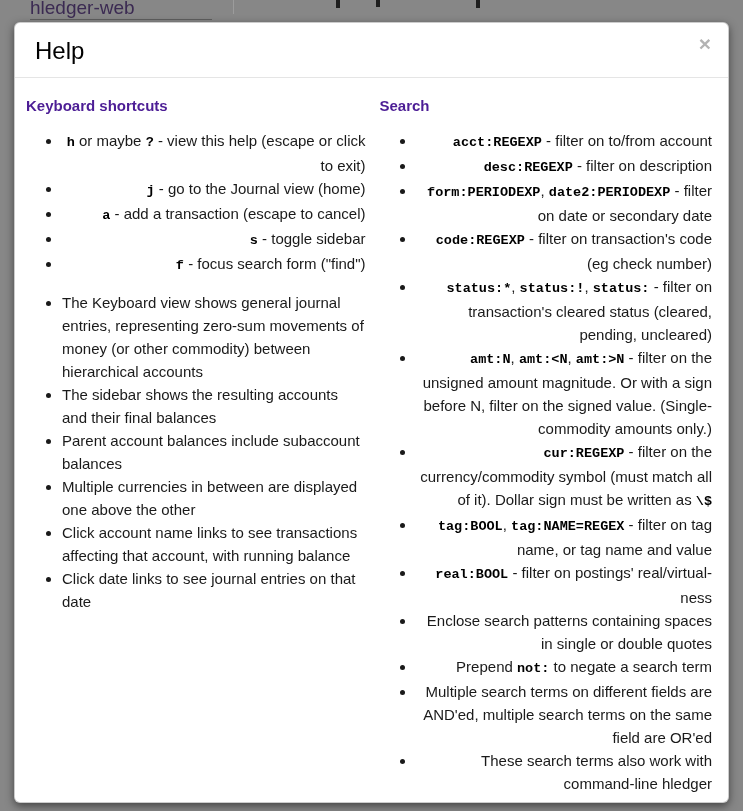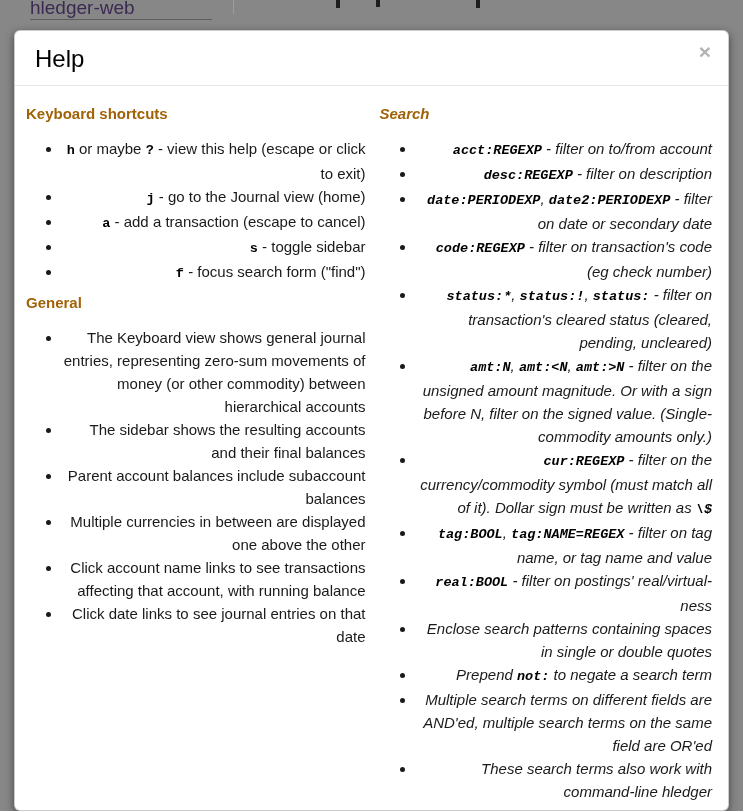--- a/index.html
+++ b/index.html
@@ -33,21 +33,21 @@
   }
   .heading-fragment {
     position: absolute; top: 0; width: 4px; height: 8px; background: #1e1e1e;
   }
   .hf1 { left: 336px; }
   .hf2 { left: 376px; height: 7px; }
   .hf3 { left: 476px; }
 
   
   .modal {
-    position: absolute; left: 14px; top: 30px;
+    position: absolute; left: 14px; top: 22px;
     width: 715px; height: 781px;
     background: #ffffff;
     border: 1px solid rgba(0,0,0,0.2);
     border-radius: 6px;
     box-shadow: 0 3px 9px rgba(0,0,0,0.5);
     overflow: hidden;
   }
   .modal-header {
     padding: 13px 15px 13px 20px;
     border-bottom: 1px solid #e5e5e5;
@@ -66,24 +66,24 @@
     color: #b3b3b3;
     cursor: pointer;
     font-family: "Liberation Sans", sans-serif;
   }
   .modal-body {
     padding: 19px 10px 10px 10px;
     display: flex;
   }
   .col { width: 50%; padding: 0 6px 0 1px; }
   .col-left  { padding-left: 1px; }
-  .col-right { padding-left: 8px; font-style: italic; }
+  .col-right { padding-left: 8px; }
 
   .section-heading {
-    font-size: 15px; font-weight: bold; color: #a16207;
+    font-size: 15px; font-weight: bold; color: #4c1d95;
     line-height: 18px;
     margin: 0;
   }
   .section-heading + ul { margin-top: 14px; text-align: right; }
   ul.help-list {
     margin: 14px 0 9px 0;
     padding-left: 36px;
     list-style: disc outside;
   }
   ul.help-list + .section-heading { margin-top: 7px; }
@@ -119,36 +119,35 @@
   <div class="modal-body">
     <div class="col col-left">
       <div class="section-heading">Keyboard shortcuts</div>
       <ul class="help-list">
           <li><code>h</code> or maybe <code>?</code> - view this help (escape or click to exit)</li>
           <li><code>j</code> - go to the Journal view (home)</li>
           <li><code>a</code> - add a transaction (escape to cancel)</li>
           <li><code>s</code> - toggle sidebar</li>
           <li><code>f</code> - focus search form ("find")</li>
         </ul>
-      <div class="section-heading">General</div>
       <ul class="help-list">
           <li>The Keyboard view shows general journal entries, representing zero-sum movements of money (or other commodity) between hierarchical accounts</li>
           <li>The sidebar shows the resulting accounts and their final balances</li>
           <li>Parent account balances include subaccount balances</li>
           <li>Multiple currencies in between are displayed one above the other</li>
           <li>Click account name links to see transactions affecting that account, with running balance</li>
           <li>Click date links to see journal entries on that date</li>
         </ul>
     </div>
     <div class="col col-right">
       <div class="section-heading">Search</div>
       <ul class="help-list">
           <li><code>acct:REGEXP</code> - filter on to/from account</li>
           <li><code>desc:REGEXP</code> - filter on description</li>
-          <li><code>date:PERIODEXP</code>, <code>date2:PERIODEXP</code> - filter on date or secondary date</li>
+          <li><code>form:PERIODEXP</code>, <code>date2:PERIODEXP</code> - filter on date or secondary date</li>
           <li><code>code:REGEXP</code> - filter on transaction's code (eg check number)</li>
           <li><code>status:*</code>, <code>status:!</code>, <code>status:</code> - filter on transaction's cleared status (cleared, pending, uncleared)</li>
           <li><code>amt:N</code>, <code>amt:&lt;N</code>, <code>amt:&gt;N</code> - filter on the unsigned amount magnitude. Or with a sign before N, filter on the signed value. (Single-commodity amounts only.)</li>
           <li><code>cur:REGEXP</code> - filter on the currency/commodity symbol (must match all of it). Dollar sign must be written as <code>\$</code></li>
           <li><code>tag:BOOL</code>, <code>tag:NAME=REGEX</code> - filter on tag name, or tag name and value</li>
           <li><code>real:BOOL</code> - filter on postings' real/virtual-ness</li>
           <li>Enclose search patterns containing spaces in single or double quotes</li>
           <li>Prepend <code>not:</code> to negate a search term</li>
           <li>Multiple search terms on different fields are AND'ed, multiple search terms on the same field are OR'ed</li>
           <li>These search terms also work with command-line hledger</li>

